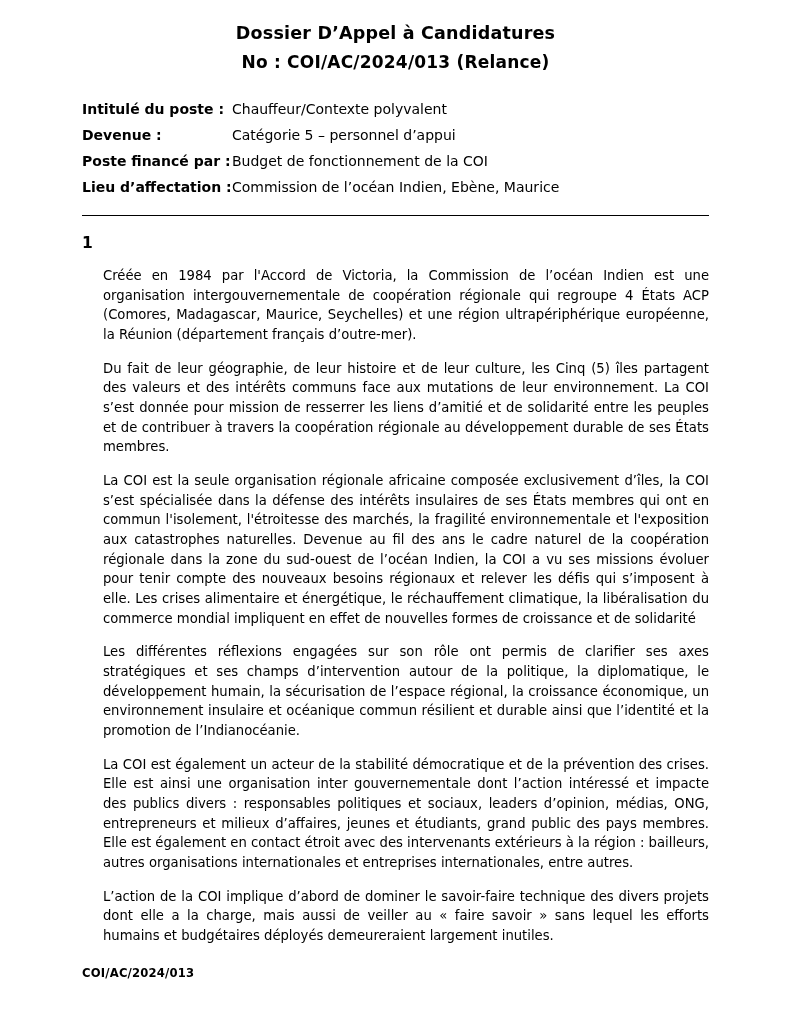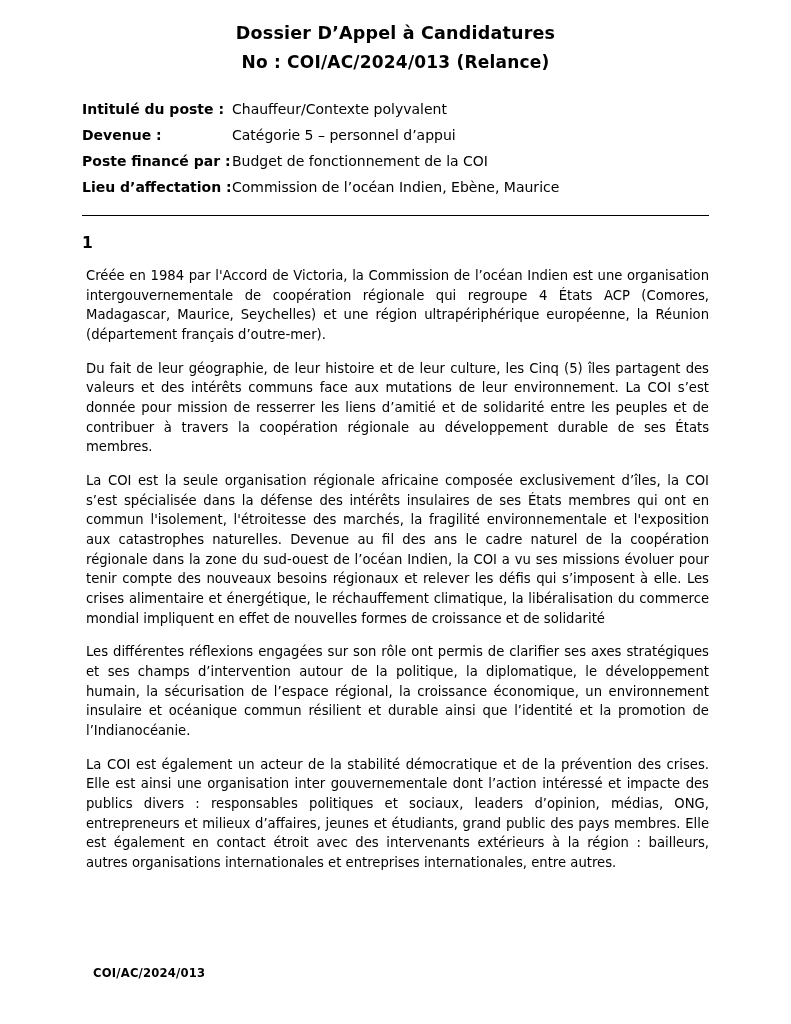--- a/index.html
+++ b/index.html
@@ -69,26 +69,26 @@
     display: flex;
     gap: 18px;
   }
   .section-num {
     display: inline-block;
   }
   p.body-par {
     font-size: 13.2px;
     line-height: 1.49;
     text-align: justify;
-    margin: 0 0 14px 0;
+    margin: 0 0 14px 17px;
     padding-left: 4px;
   }
   .footer {
     position: absolute;
-    left: 93px;
+    left: 82px;
     bottom: 44px;
     font-size: 11.6px;
     font-weight: bold;
     letter-spacing: 0.2px;
   }
 </style>
 </head>
 <body>
 
 <div class="page">
@@ -121,16 +121,17 @@
 
   <div class="section-heading">
     <span class="section-num">1</span>
   </div>
 
   <p class="body-par">Créée en 1984 par l'Accord de Victoria, la Commission de l’océan Indien est une organisation intergouvernementale de coopération régionale qui regroupe 4 États ACP (Comores, Madagascar, Maurice, Seychelles) et une région ultrapériphérique européenne, la Réunion (département français d’outre-mer).</p>
   <p class="body-par">Du fait de leur géographie, de leur histoire et de leur culture, les Cinq (5) îles partagent des valeurs et des intérêts communs face aux mutations de leur environnement. La COI s’est donnée pour mission de resserrer les liens d’amitié et de solidarité entre les peuples et de contribuer à travers la coopération régionale au développement durable de ses États membres.</p>
   <p class="body-par">La COI est la seule organisation régionale africaine composée exclusivement d’îles, la COI s’est spécialisée dans la défense des intérêts insulaires de ses États membres qui ont en commun l'isolement, l'étroitesse des marchés, la fragilité environnementale et l'exposition aux catastrophes naturelles. Devenue au fil des ans le cadre naturel de la coopération régionale dans la zone du sud-ouest de l’océan Indien, la COI a vu ses missions évoluer pour tenir compte des nouveaux besoins régionaux et relever les défis qui s’imposent à elle. Les crises alimentaire et énergétique, le réchauffement climatique, la libéralisation du commerce mondial impliquent en effet de nouvelles formes de croissance et de solidarité</p>
   <p class="body-par">Les différentes réflexions engagées sur son rôle ont permis de clarifier ses axes stratégiques et ses champs d’intervention autour de la politique, la diplomatique, le développement humain, la sécurisation de l’espace régional, la croissance économique, un environnement insulaire et océanique commun résilient et durable ainsi que l’identité et la promotion de l’Indianocéanie.</p>
   <p class="body-par">La COI est également un acteur de la stabilité démocratique et de la prévention des crises. Elle est ainsi une organisation inter gouvernementale dont l’action intéressé et impacte des publics divers : responsables politiques et sociaux, leaders d’opinion, médias, ONG, entrepreneurs et milieux d’affaires, jeunes et étudiants, grand public des pays membres. Elle est également en contact étroit avec des intervenants extérieurs à la région : bailleurs, autres organisations internationales et entreprises internationales, entre autres.</p>
+  <p class="body-par">L’action de la COI implique d’abord de dominer le savoir-faire technique des divers projets dont elle a la charge, mais aussi de veiller au « faire savoir » sans lequel les efforts humains et budgétaires déployés demeureraient largement inutiles.</p>
 
   <div class="footer">COI/AC/2024/013</div>
 
 </div>
 
 </body></html>

